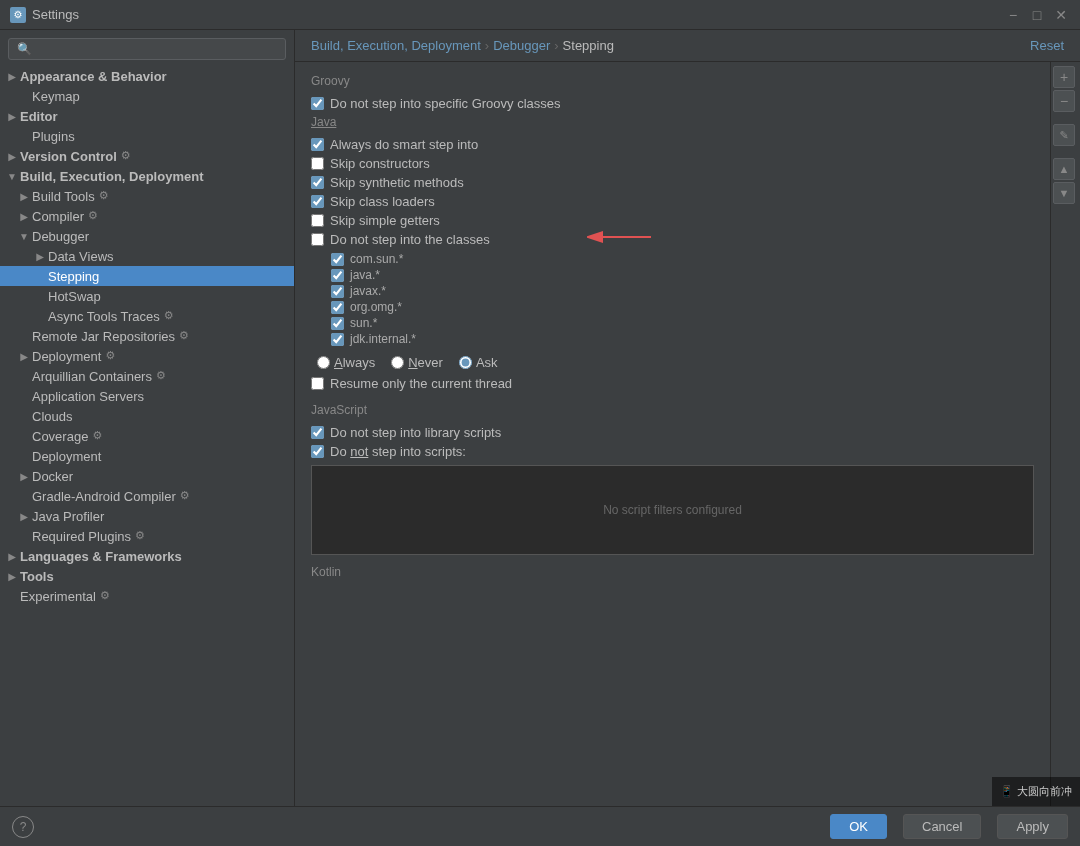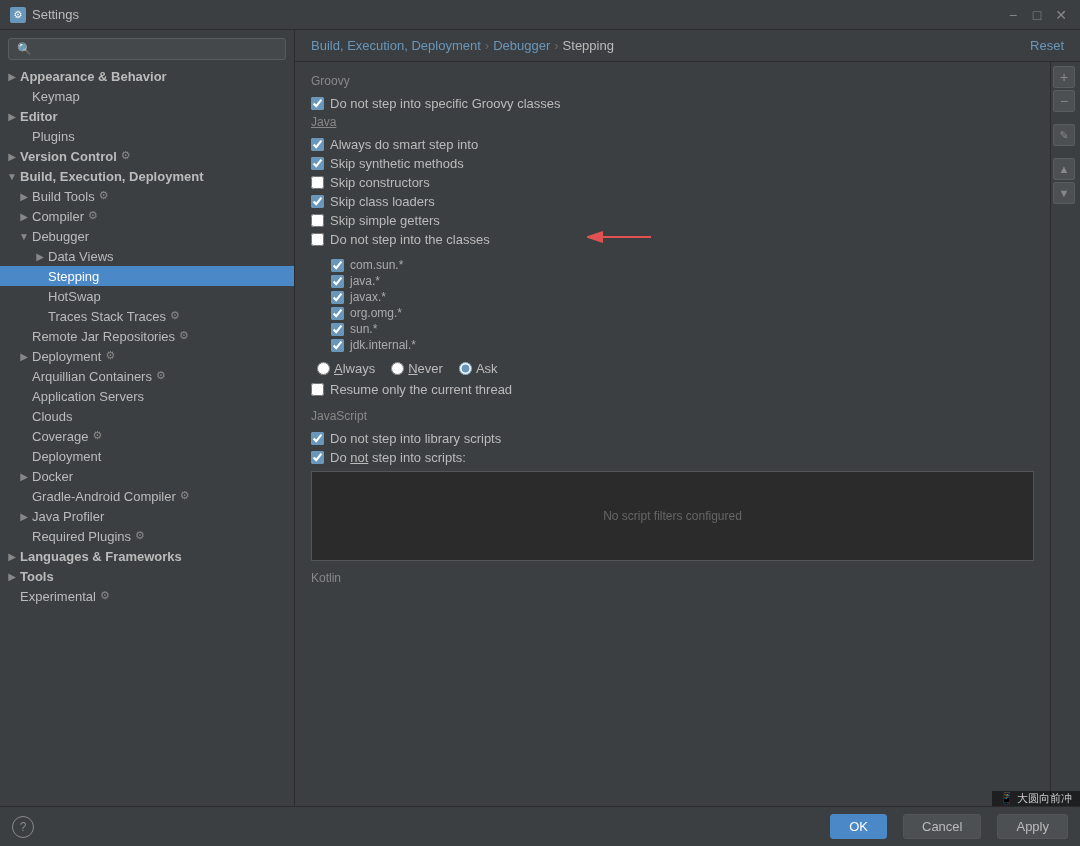--- a/index.html
+++ b/index.html
@@ -174,21 +174,21 @@
       cursor: pointer;
       accent-color: #6897bb;
     }
     .check-label {
       font-size: 13px; color: #bbbbbb;
     }
     .check-label u { text-decoration: underline; }
 
     .classes-list {
       margin-left: 20px;
-      margin-top: 8px;
+      margin-top: 2px;
       margin-bottom: 4px;
     }
     .class-item {
       display: flex; align-items: center; gap: 6px;
       padding: 1px 0;
     }
     .class-item input[type=checkbox] {
       width: 13px; height: 13px;
       accent-color: #6897bb;
     }
@@ -257,21 +257,21 @@
       border-color: #4a88c7;
       color: #fff;
     }
 
     
     .watermark {
       position: absolute;
       bottom: 40px;
       right: 0;
       background: rgba(0,0,0,0.5);
-      padding: 0 8px;
+      padding: 7px 8px;
       font-size: 11px;
       color: #ccc;
     }
 
     
     ::-webkit-scrollbar { width: 8px; }
     ::-webkit-scrollbar-track { background: #3c3f41; }
     ::-webkit-scrollbar-thumb { background: #5a5d60; border-radius: 4px; }
   </style>
 </head>
@@ -353,21 +353,21 @@
       <span class="item-label">Stepping</span>
     </div>
 
     <div class="tree-item indent-2">
       <span class="tree-arrow empty"></span>
       <span class="item-label">HotSwap</span>
     </div>
 
     <div class="tree-item indent-2">
       <span class="tree-arrow empty"></span>
-      <span class="item-label">Traces Stack Traces</span>
+      <span class="item-label">Async Tools Traces</span>
       <span class="settings-icon">⚙</span>
     </div>
 
     <div class="tree-item indent-1">
       <span class="tree-arrow empty"></span>
       <span class="item-label">Remote Jar Repositories</span>
       <span class="settings-icon">⚙</span>
     </div>
 
     <div class="tree-item indent-1">
@@ -465,26 +465,26 @@
             <span class="check-label">Do not step into specific Groovy classes</span>
           </div>
 
           <div class="section-label" style="margin-top:2px;text-decoration:underline;">Java</div>
 
           <div class="check-row">
             <input type="checkbox" checked="" style="">
             <span class="check-label">Always do smart step into</span>
           </div>
           <div class="check-row">
+            <input type="checkbox" style="">
+            <span class="check-label">Skip constructors</span>
+          </div>
+          <div class="check-row">
             <input type="checkbox" checked="" style="">
             <span class="check-label">Skip synthetic methods</span>
-          </div>
-          <div class="check-row">
-            <input type="checkbox" style="">
-            <span class="check-label">Skip constructors</span>
           </div>
           <div class="check-row">
             <input type="checkbox" checked="" style="">
             <span class="check-label">Skip class loaders</span>
           </div>
           <div class="check-row">
             <input type="checkbox" style="">
             <span class="check-label">Skip simple getters</span>
           </div>
 

